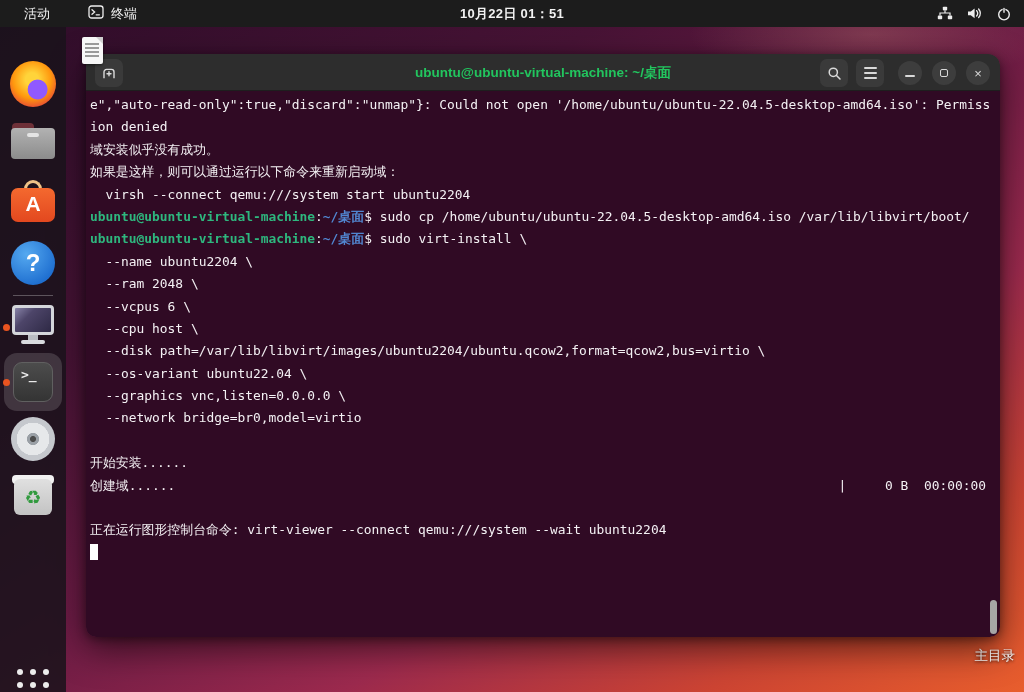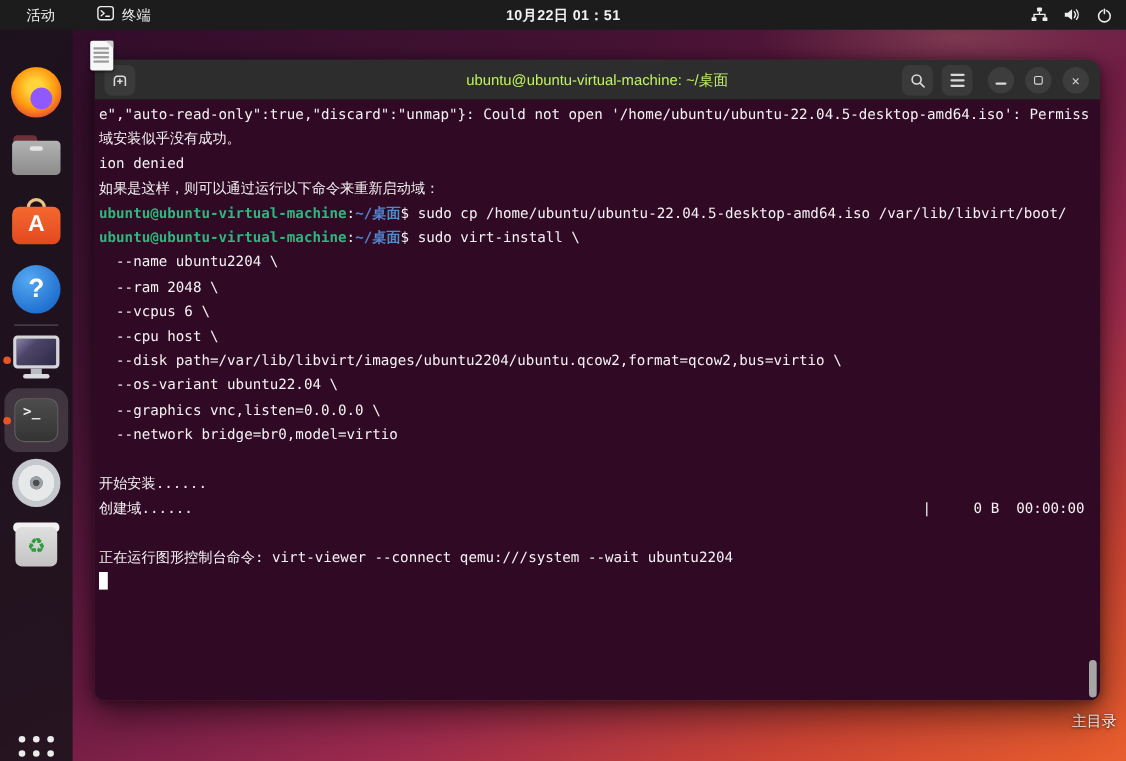--- a/index.html
+++ b/index.html
@@ -73,21 +73,21 @@
   .desktop-file::before { content:""; position:absolute; right:0; top:0; border-style:solid; border-width:0 7px 7px 0; border-color:transparent #cfcfcf transparent transparent; }
   .desktop-file i { position:absolute; left:3px; right:4px; height:1.5px; background:#9a9a9a; }
   .home-label { position:absolute; left:905px; top:647px; width:110px; text-align:right; color:#fff; font-size:13.5px;
     text-shadow:0 1px 3px rgba(0,0,0,.85); z-index:5; cursor:pointer; }
 
   
   #window { position:absolute; left:86px; top:54px; width:914px; height:583px; border-radius:12px 12px 10px 10px; overflow:hidden;
     box-shadow:0 12px 34px rgba(0,0,0,.55), 0 2px 10px rgba(0,0,0,.4); z-index:10; }
   #titlebar { position:relative; height:37px; background:var(--titlebar-bg,#2d2d2d); border-bottom:1px solid #1e1e1e; }
   .title-text { position:absolute; left:0; right:0; top:0; height:37px; line-height:37px; text-align:center;
-    color:#bef264; font-weight:normal; font-size:13.5px; }
+    color:#22c55e; font-weight:bold; font-size:13.5px; }
   .tb-btn { position:absolute; top:5px; width:28px; height:28px; border-radius:7px; background:#3a3a3a;
     display:flex; align-items:center; justify-content:center; cursor:pointer; }
   .tb-circle { position:absolute; top:7px; width:24px; height:24px; border-radius:50%; background:#3d3d3d;
     display:flex; align-items:center; justify-content:center; cursor:pointer; color:#d9d9d9; }
   #btn-newtab { left:9px; }
   #btn-search { right:152px; }
   #btn-menu   { right:116px; }
   #btn-min { right:78px; }
   #btn-max { right:44px; }
   #btn-close { right:10px; font-size:13px; line-height:1; }
@@ -241,23 +241,24 @@
       <div class="tb-circle" id="btn-max">
           <div class="maxi-box"></div>
         </div>
       <div class="tb-circle" id="btn-close">
           <span>×</span>
         </div>
     </div>
     <div id="terminal-body">
       <div>
           <div class="tline">e","auto-read-only":true,"discard":"unmap"}: Could not open '/home/ubuntu/ubuntu-22.04.5-desktop-amd64.iso': Permiss</div>
+          <div class="tline">ion denied</div>
           <div class="tline">域安装似乎没有成功。</div>
-          <div class="tline">ion denied</div>
           <div class="tline">如果是这样，则可以通过运行以下命令来重新启动域：</div>
+          <div class="tline">  virsh --connect qemu:///system start ubuntu2204</div>
           <div class="tline"><span class="p-user">ubuntu@ubuntu-virtual-machine</span><span class="p-sep">:</span><span class="p-path">~/桌面</span><span class="p-dollar">$ </span><span class="p-cmd">sudo cp /home/ubuntu/ubuntu-22.04.5-desktop-amd64.iso /var/lib/libvirt/boot/</span></div>
           <div class="tline"><span class="p-user">ubuntu@ubuntu-virtual-machine</span><span class="p-sep">:</span><span class="p-path">~/桌面</span><span class="p-dollar">$ </span><span class="p-cmd">sudo virt-install \</span></div>
           <div class="tline">  --name ubuntu2204 \</div>
           <div class="tline">  --ram 2048 \</div>
           <div class="tline">  --vcpus 6 \</div>
           <div class="tline">  --cpu host \</div>
           <div class="tline">  --disk path=/var/lib/libvirt/images/ubuntu2204/ubuntu.qcow2,format=qcow2,bus=virtio \</div>
           <div class="tline">  --os-variant ubuntu22.04 \</div>
           <div class="tline">  --graphics vnc,listen=0.0.0.0 \</div>
           <div class="tline">  --network bridge=br0,model=virtio</div>

